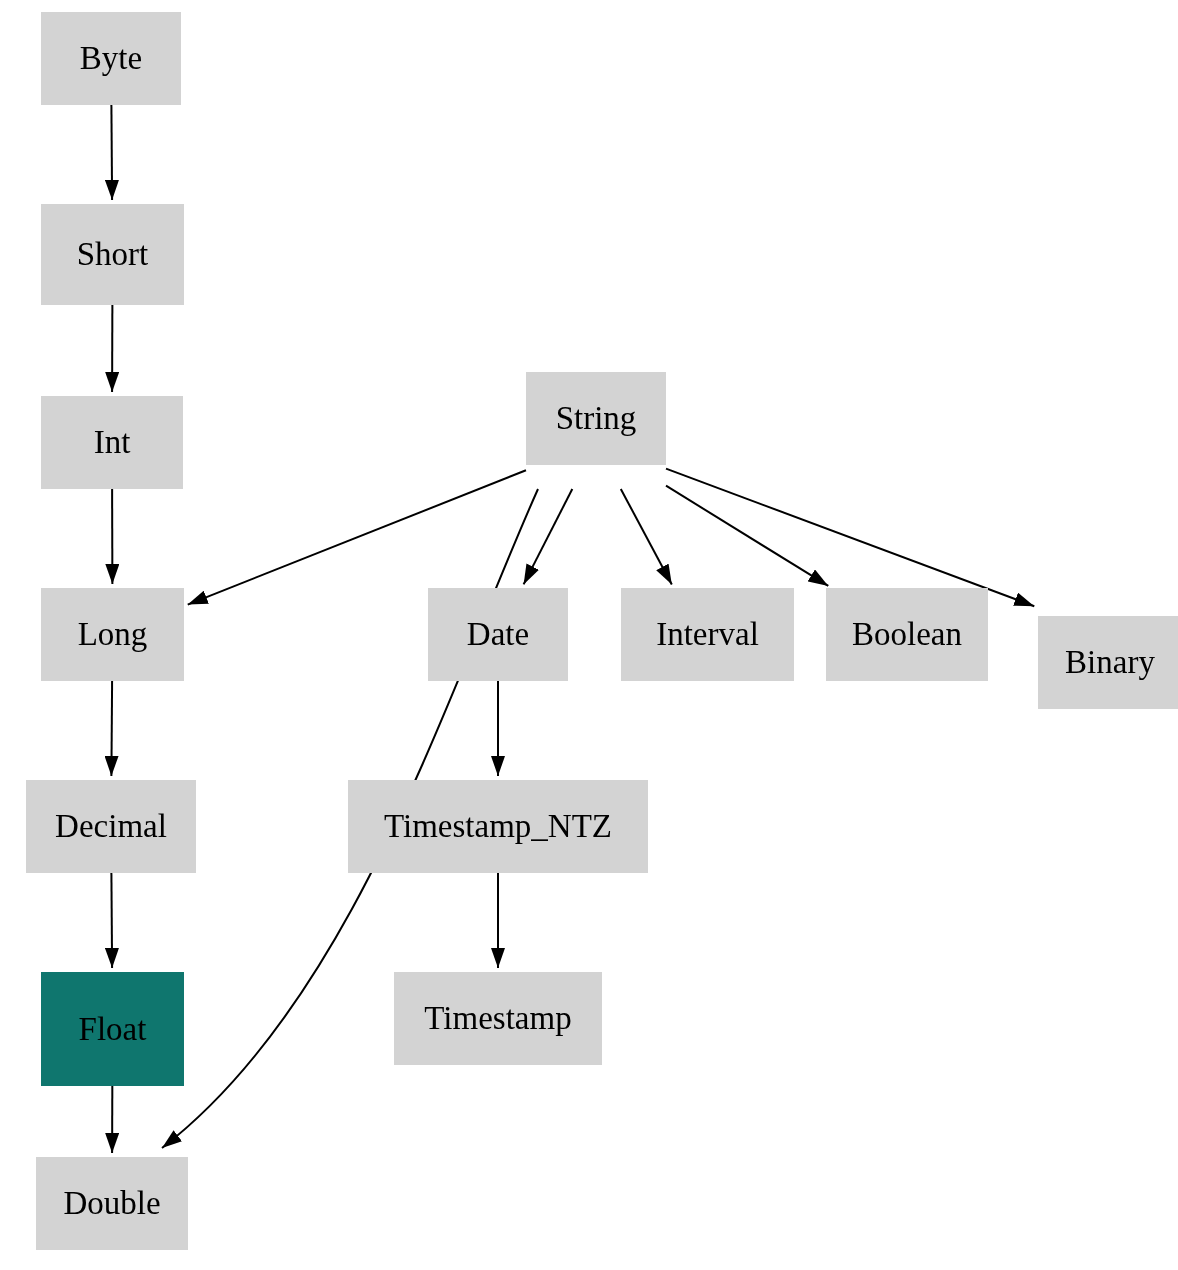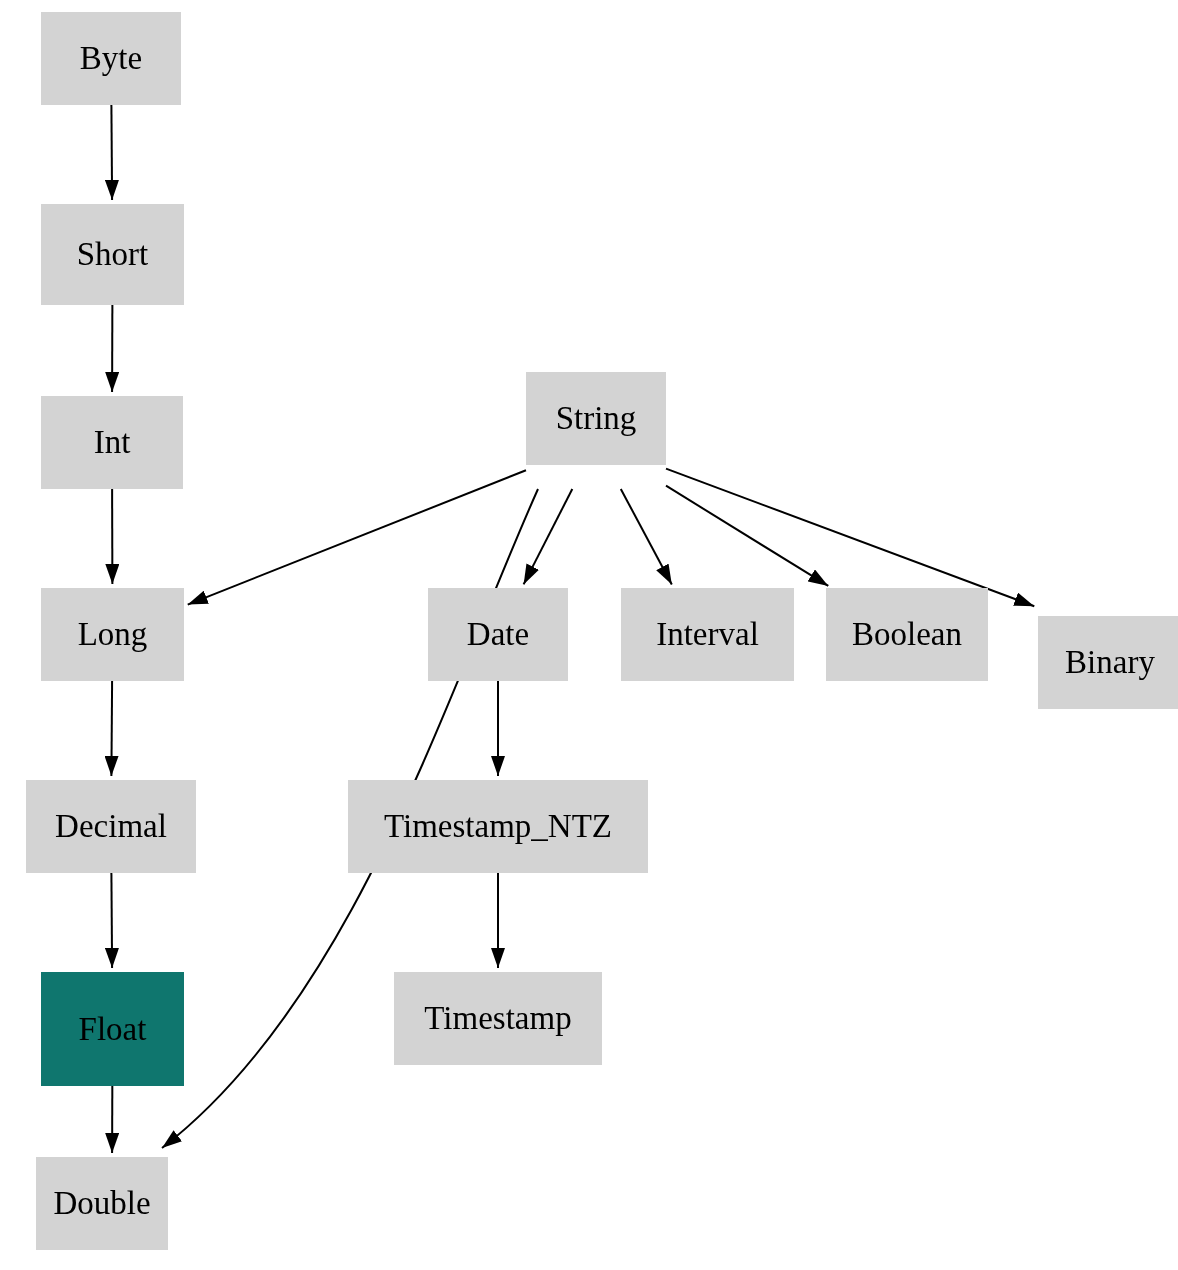--- a/index.html
+++ b/index.html
@@ -71,15 +71,15 @@
       <div class="node" style="left: 510px; top: 372px; width: 140px; height: 93px; background: rgb(211, 211, 211); color: rgb(0, 0, 0);">String</div>
       <div class="node" style="left: 25px; top: 588px; width: 143px; height: 93px; background: rgb(211, 211, 211); color: rgb(0, 0, 0);">Long</div>
       <div class="node" style="left: 412px; top: 588px; width: 140px; height: 93px; background: rgb(211, 211, 211); color: rgb(0, 0, 0);">Date</div>
       <div class="node" style="left: 605px; top: 588px; width: 173px; height: 93px; background: rgb(211, 211, 211); color: rgb(0, 0, 0);">Interval</div>
       <div class="node" style="left: 810px; top: 588px; width: 162px; height: 93px; background: rgb(211, 211, 211); color: rgb(0, 0, 0);">Boolean</div>
       <div class="node" style="left: 1022px; top: 616px; width: 144px; height: 93px; background: rgb(211, 211, 211); color: rgb(0, 0, 0);">Binary</div>
       <div class="node" style="left: 10px; top: 780px; width: 170px; height: 93px; background: rgb(211, 211, 211); color: rgb(0, 0, 0);">Decimal</div>
       <div class="node" style="left: 332px; top: 780px; width: 300px; height: 93px; background: rgb(211, 211, 211); color: rgb(0, 0, 0);">Timestamp_NTZ</div>
       <div class="node" style="left: 25px; top: 972px; width: 143px; height: 114px; background: #0f766e; color: rgb(0, 0, 0);">Float</div>
       <div class="node" style="left: 378px; top: 972px; width: 208px; height: 93px; background: rgb(211, 211, 211); color: rgb(0, 0, 0);">Timestamp</div>
-      <div class="node" style="left: 20px; top: 1157px; width: 132px; height: 93px; background: rgb(211, 211, 211); color: rgb(0, 0, 0);">Double</div>
+      <div class="node" style="left: 20px; top: 1157px; width: 152px; height: 93px; background: rgb(211, 211, 211); color: rgb(0, 0, 0);">Double</div>
     </div>
 </div>
 
 </body></html>

